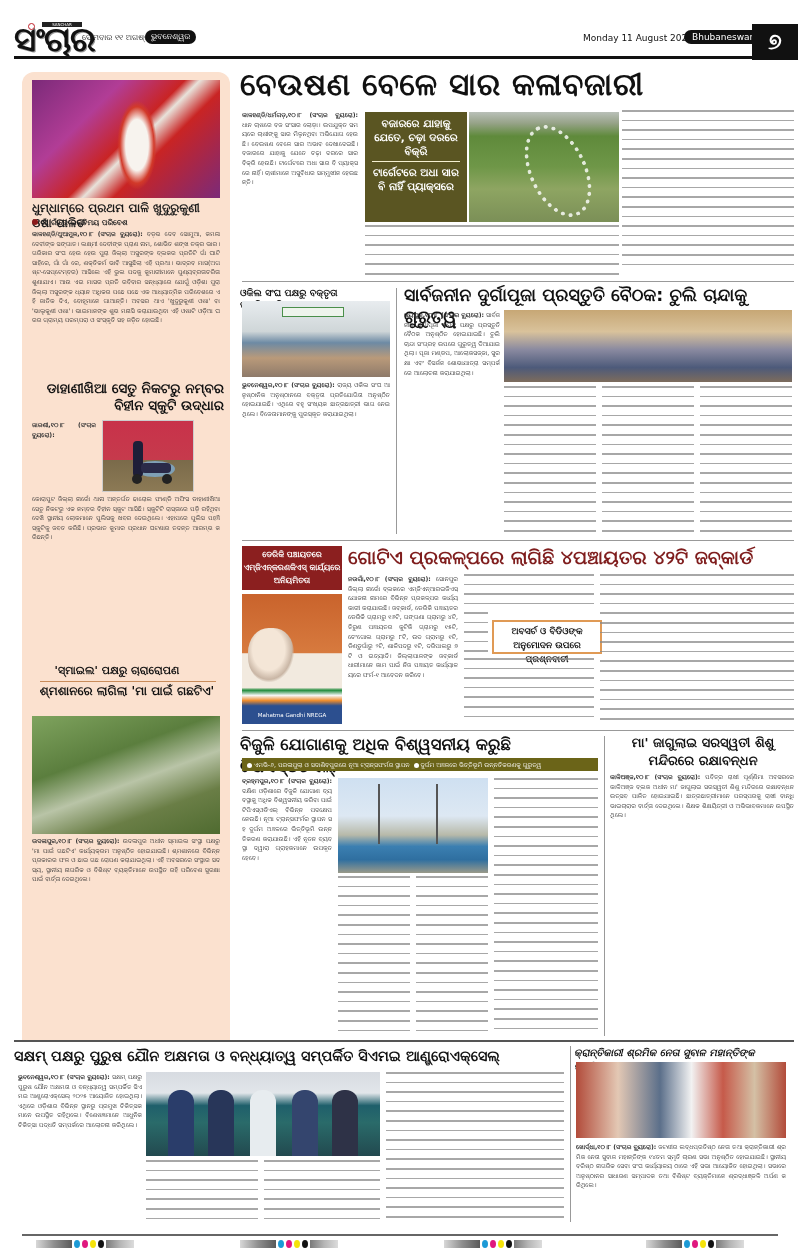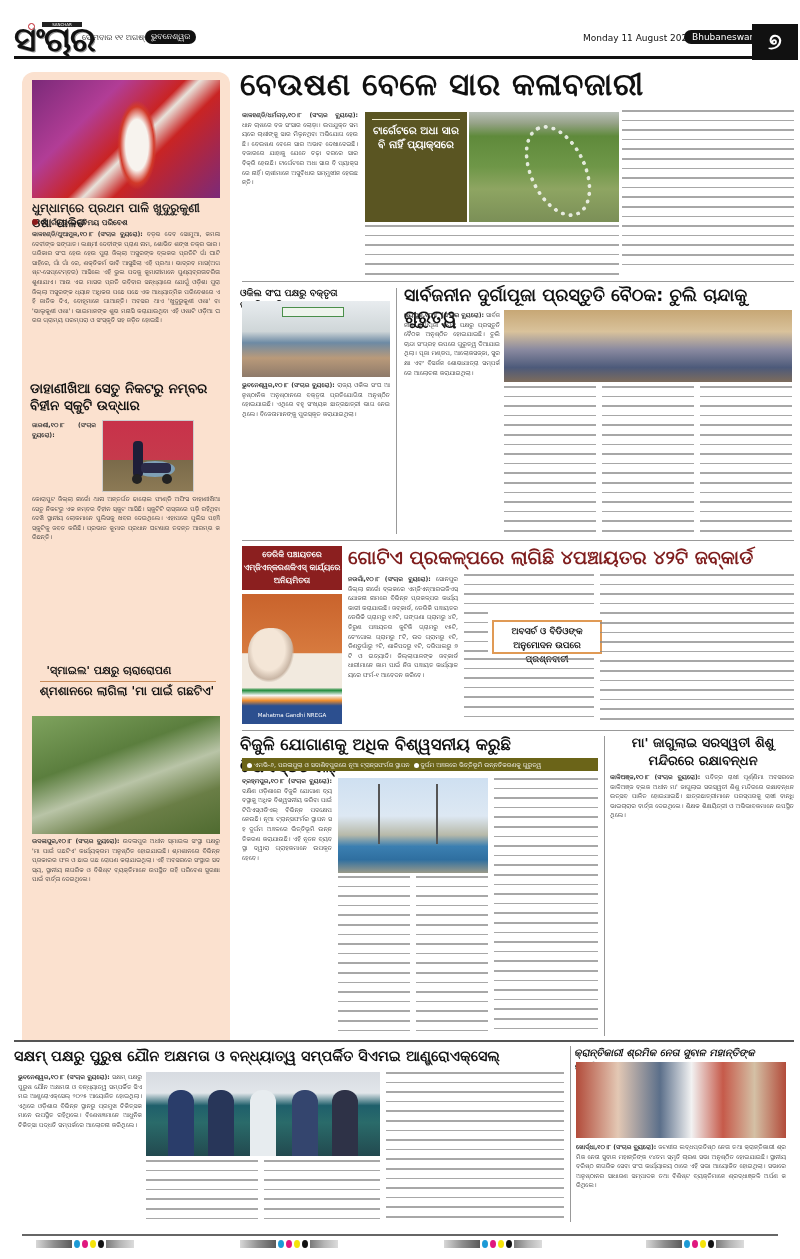--- a/index.html
+++ b/index.html
@@ -24,26 +24,26 @@
 
   
   .sidebar { position: absolute; left: 22px; top: 72px; width: 208px; height: 970px; background: #fbe1cf; border-radius: 12px 12px 0 0; }
   .sidebar-edge { position: absolute; left: 40px; top: 66px; width: 190px; height: 976px; background: #f0925d; border-radius: 14px 14px 0 0; z-index: -1; }
   .sb-photo1 { position: absolute; left: 32px; top: 80px; width: 188px; height: 118px; background: linear-gradient(135deg, #7b2a79 0%, #b23d96 30%, #c92424 50%, #e8e2da 55%, #c92424 65%, #7b2a79 100%); }
   .sb-photo1::after { content: ""; position: absolute; left: 85px; top: 20px; width: 40px; height: 90px; background: radial-gradient(ellipse at center, #f7f3ee 0 40%, #d23a2a 60%, transparent 70%); }
   .sb-h1 { position: absolute; left: 32px; top: 201px; width: 190px; font-size: 12px; font-weight: bold; color: #1a1a1a; line-height: 15px; }
   .sb-sub1 { position: absolute; left: 32px; top: 218px; font-size: 7.5px; font-weight: bold; color: #222; }
   .sb-sub1 .bullet { display: inline-block; width: 6px; height: 6px; border-radius: 50%; background: #8b1a1a; margin-right: 3px; }
   .sb-copy1 { position: absolute; left: 32px; top: 229px; width: 188px; height: 145px; }
-  .sb-h2 { position: absolute; left: 30px; top: 380px; width: 194px; font-size: 13.5px; font-weight: bold; color: #111; line-height: 17px; text-align: left; }
+  .sb-h2 { position: absolute; left: 30px; top: 380px; width: 194px; font-size: 13.5px; font-weight: bold; color: #111; line-height: 17px; text-align: right; }
   .sb-copy2a { position: absolute; left: 32px; top: 420px; width: 64px; height: 72px; }
   .sb-photo2 { position: absolute; left: 102px; top: 420px; width: 92px; height: 72px; background: linear-gradient(180deg, #c8324a 0%, #c63a4c 55%, #7a6a4a 56%, #8c7a55 100%); border: 1px solid #ccc; }
   .sb-photo2 .scooter { position: absolute; left: 22px; top: 12px; width: 54px; height: 52px; }
   .sb-copy2b { position: absolute; left: 32px; top: 494px; width: 188px; height: 160px; }
-  .sb-h3 { position: absolute; left: 12px; top: 664px; width: 194px; font-size: 11px; font-weight: bold; text-align: center; color: #111; }
+  .sb-h3 { position: absolute; left: 20px; top: 664px; width: 194px; font-size: 11px; font-weight: bold; text-align: center; color: #111; }
   .sb-rule3 { position: absolute; left: 40px; top: 681px; width: 176px; height: 1px; background: #c98c5b; }
   .sb-h4 { position: absolute; left: 30px; top: 684px; width: 194px; font-size: 12px; font-weight: bold; text-align: center; color: #111; }
   .sb-photo3 { position: absolute; left: 32px; top: 716px; width: 188px; height: 118px; background: linear-gradient(160deg, #7fa35e 0%, #5b7e3e 35%, #b9c4a7 55%, #6a7e46 75%, #4f6b30 100%); }
   .sb-copy3 { position: absolute; left: 32px; top: 836px; width: 188px; height: 200px; }
 
   
   .lead-h { position: absolute; left: 240px; top: 64px; width: 555px; font-size: 31px; font-weight: bold; color: #111; letter-spacing: 0.5px; line-height: 40px; }
   .lead-col1 { position: absolute; left: 242px; top: 110px; width: 116px; height: 162px; }
   .lead-box { position: absolute; left: 365px; top: 112px; width: 102px; height: 110px; background: #5a5522; color: #fff; padding: 4px 3px; text-align: center; }
   .lead-box .bx1 { font-size: 10.5px; font-weight: bold; line-height: 14px; }
@@ -161,20 +161,21 @@
 
 <div class="sb-h3">'ସ୍ମାଇଲ' ପକ୍ଷରୁ ଚାରାରୋପଣ</div>
 <div class="sb-rule3"></div>
 <div class="sb-h4">ଶ୍ମଶାନରେ ଲାଗିଲା 'ମା ପାଇଁ ଗଛଟିଏ'</div>
 <div class="sb-photo3"></div>
 <div class="sb-copy3 copy"><b>ଉଦଳାପୁର,୧୦।୮ (ସଂଚାର ବ୍ୟୁରୋ):</b> <span>ଉଦଳାପୁର ଅଧୀନ ସ୍ମାଇଲ ସଂସ୍ଥା ପକ୍ଷରୁ 'ମା ପାଇଁ ଗଛଟିଏ' କାର୍ଯ୍ୟକ୍ରମ ଅନୁଷ୍ଠିତ ହୋଇଯାଇଛି। ଶ୍ମଶାନରେ ବିଭିନ୍ନ ପ୍ରକାରର ଫଳ ଓ ଛାଇ ଗଛ ରୋପଣ କରାଯାଇଥିଲା। ଏହି ଅବସରରେ ସଂସ୍ଥାର ସଦସ୍ୟ, ସ୍ଥାନୀୟ ନାଗରିକ ଓ ବିଶିଷ୍ଟ ବ୍ୟକ୍ତିମାନେ ଉପସ୍ଥିତ ରହି ପରିବେଶ ସୁରକ୍ଷା ପାଇଁ ବାର୍ତ୍ତା ଦେଇଥିଲେ।</span></div>
 
 <div class="lead-h">ବେଉଷଣ ବେଳେ ସାର କଳାବଜାରୀ</div>
 <div class="lead-col1 copy"><b>କାଳହଣ୍ଡି/ଧର୍ମଗଡ଼,୧୦।୮ (ସଂଚାର ବ୍ୟୁରୋ):</b> <span>ଧାନ ଚାଷରେ ବଜ ସଂସାର ଲୋଡ଼ା। ଉପଯୁକ୍ତ ସମୟରେ ଚାଷୀଙ୍କୁ ସାର ମିଳୁନଥିବା ଅଭିଯୋଗ ହେଉଛି। ବେଉଷଣ ବେଳେ ସାର ଅଭାବ ଦେଖାଦେଇଛି। ବଜାରରେ ଯାହାକୁ ଯେତେ ଚଢ଼ା ଦରରେ ସାର ବିକ୍ରି ହେଉଛି। ଟାର୍ଗେଟରେ ଅଧା ସାର ବି ପ୍ୟାକ୍ସରେ ନାହିଁ। ଚାଷୀମାନେ ଅସୁବିଧାର ସମ୍ମୁଖୀନ ହେଉଛନ୍ତି।</span></div>
 <div class="lead-box">
+  <div class="bx1">ବଜାରରେ ଯାହାକୁ ଯେତେ, ଚଢ଼ା ଦରରେ ବିକ୍ରି</div>
   <div class="bx-rule"></div>
   <div class="bx2">ଟାର୍ଗେଟରେ ଅଧା ସାର ବି ନାହିଁ ପ୍ୟାକ୍ସରେ</div>
 </div>
 <div class="lead-photo"></div>
 <div class="lead-col-under copy lines"></div>
 <div class="lead-col4 copy lines"></div>
 <div class="lead-rule"></div>
 
 <div class="ok-h">ଓକିଲ ସଂଘ ପକ୍ଷରୁ ବକ୍ତୃତା ପ୍ରତିଯୋଗିତା</div>
 <div class="ok-photo">

